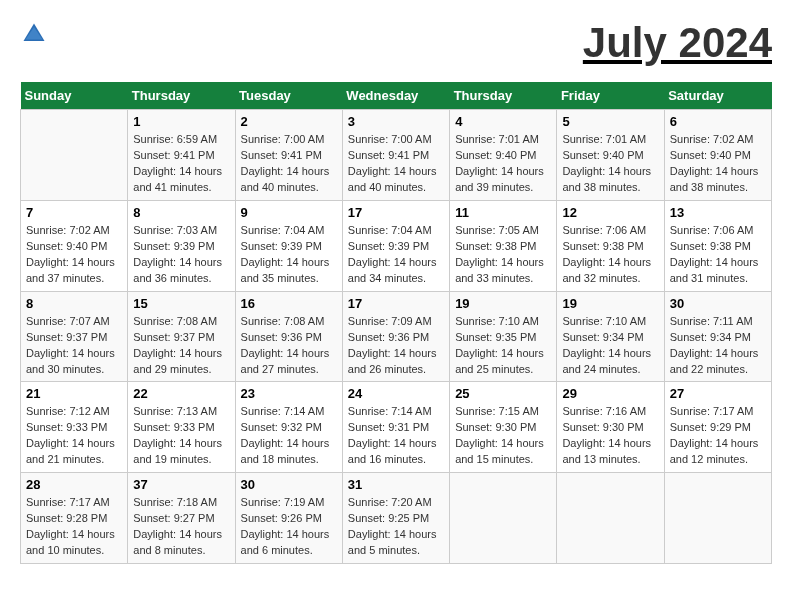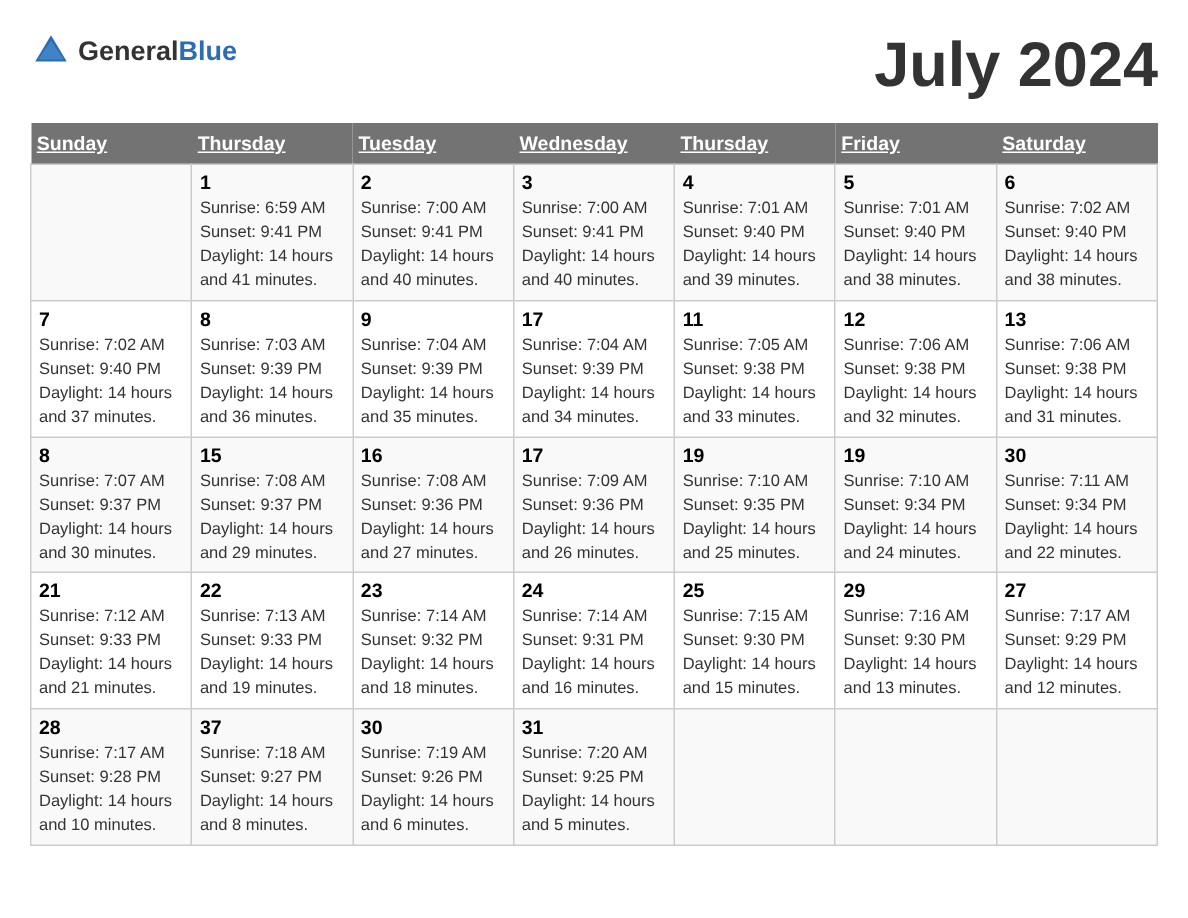--- a/index.html
+++ b/index.html
@@ -30,43 +30,43 @@
       font-size: 18px;
       font-weight: bold;
       color: #2a6db5;
     }
     .logo-icon {
       width: 28px;
       height: 28px;
     }
     .title-area {
       text-align: center;
+      text-decoration: underline;
     }
     .main-title {
       font-size: 42px;
       font-weight: bold;
       color: #333;
       line-height: 1.1;
     }
     .subtitle {
       font-size: 16px;
       color: #555;
     }
     table {
       width: 100%;
       border-collapse: collapse;
       font-size: 11px;
     }
     thead tr th {
-      background-color: #737373;
+      background-color: #15803d;
       color: #fff;
       padding: 6px 4px;
       text-align: left;
       font-size: 13px;
-      text-decoration: underline;
     }
     tbody tr td {
       border: 1px solid #ccc;
       padding: 4px 5px;
       vertical-align: top;
       min-height: 80px;
     }
     tbody tr:nth-child(odd) {
       background-color: #f9f9f9;
     }
@@ -89,23 +89,20 @@
   </style>
 </head>
 <body>
 
 <div class="header-area">
   <div class="logo">
     <svg class="logo-icon" viewBox="0 0 40 40">
       <polygon points="20,5 35,30 5,30" fill="#2a6db5"></polygon>
       <polygon points="20,10 32,28 8,28" fill="#5599d9" opacity="0.5"></polygon>
     </svg>
-    <div>
-      <span class="logo-text-general">General</span><span class="logo-text-blue">Blue</span>
-    </div>
   </div>
   <div class="title-area">
     <div class="main-title">July 2024</div>
   </div>
 </div>
 
 <table>
   <thead>
     <tr>
     <th>Sunday</th>

